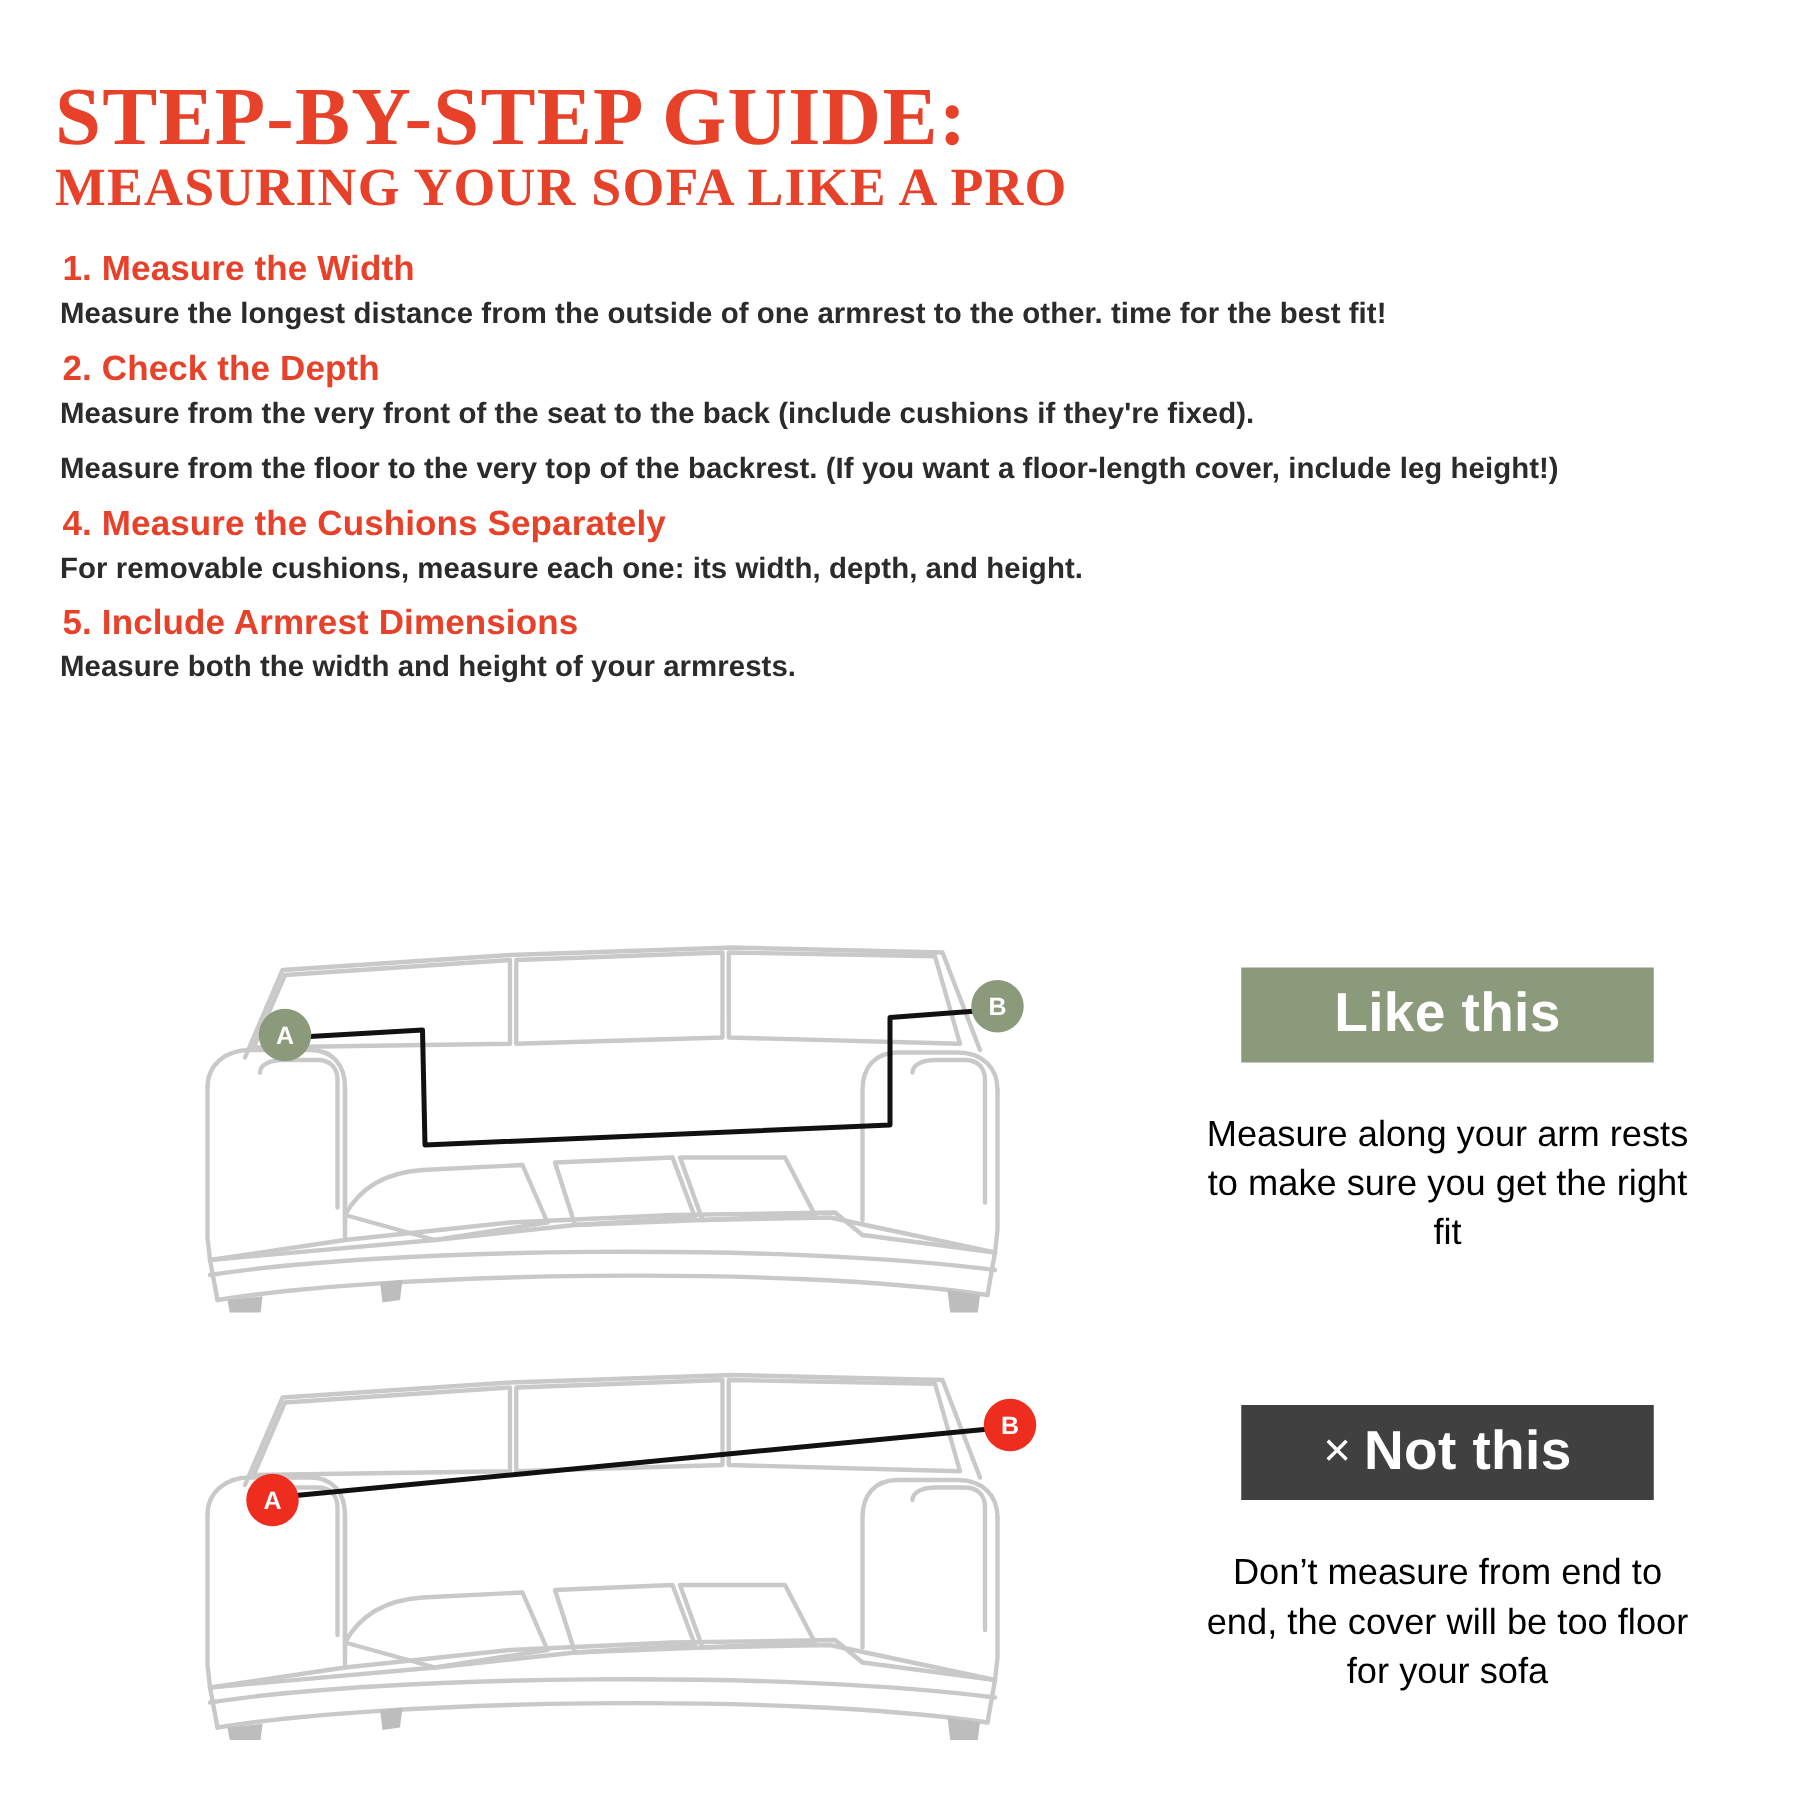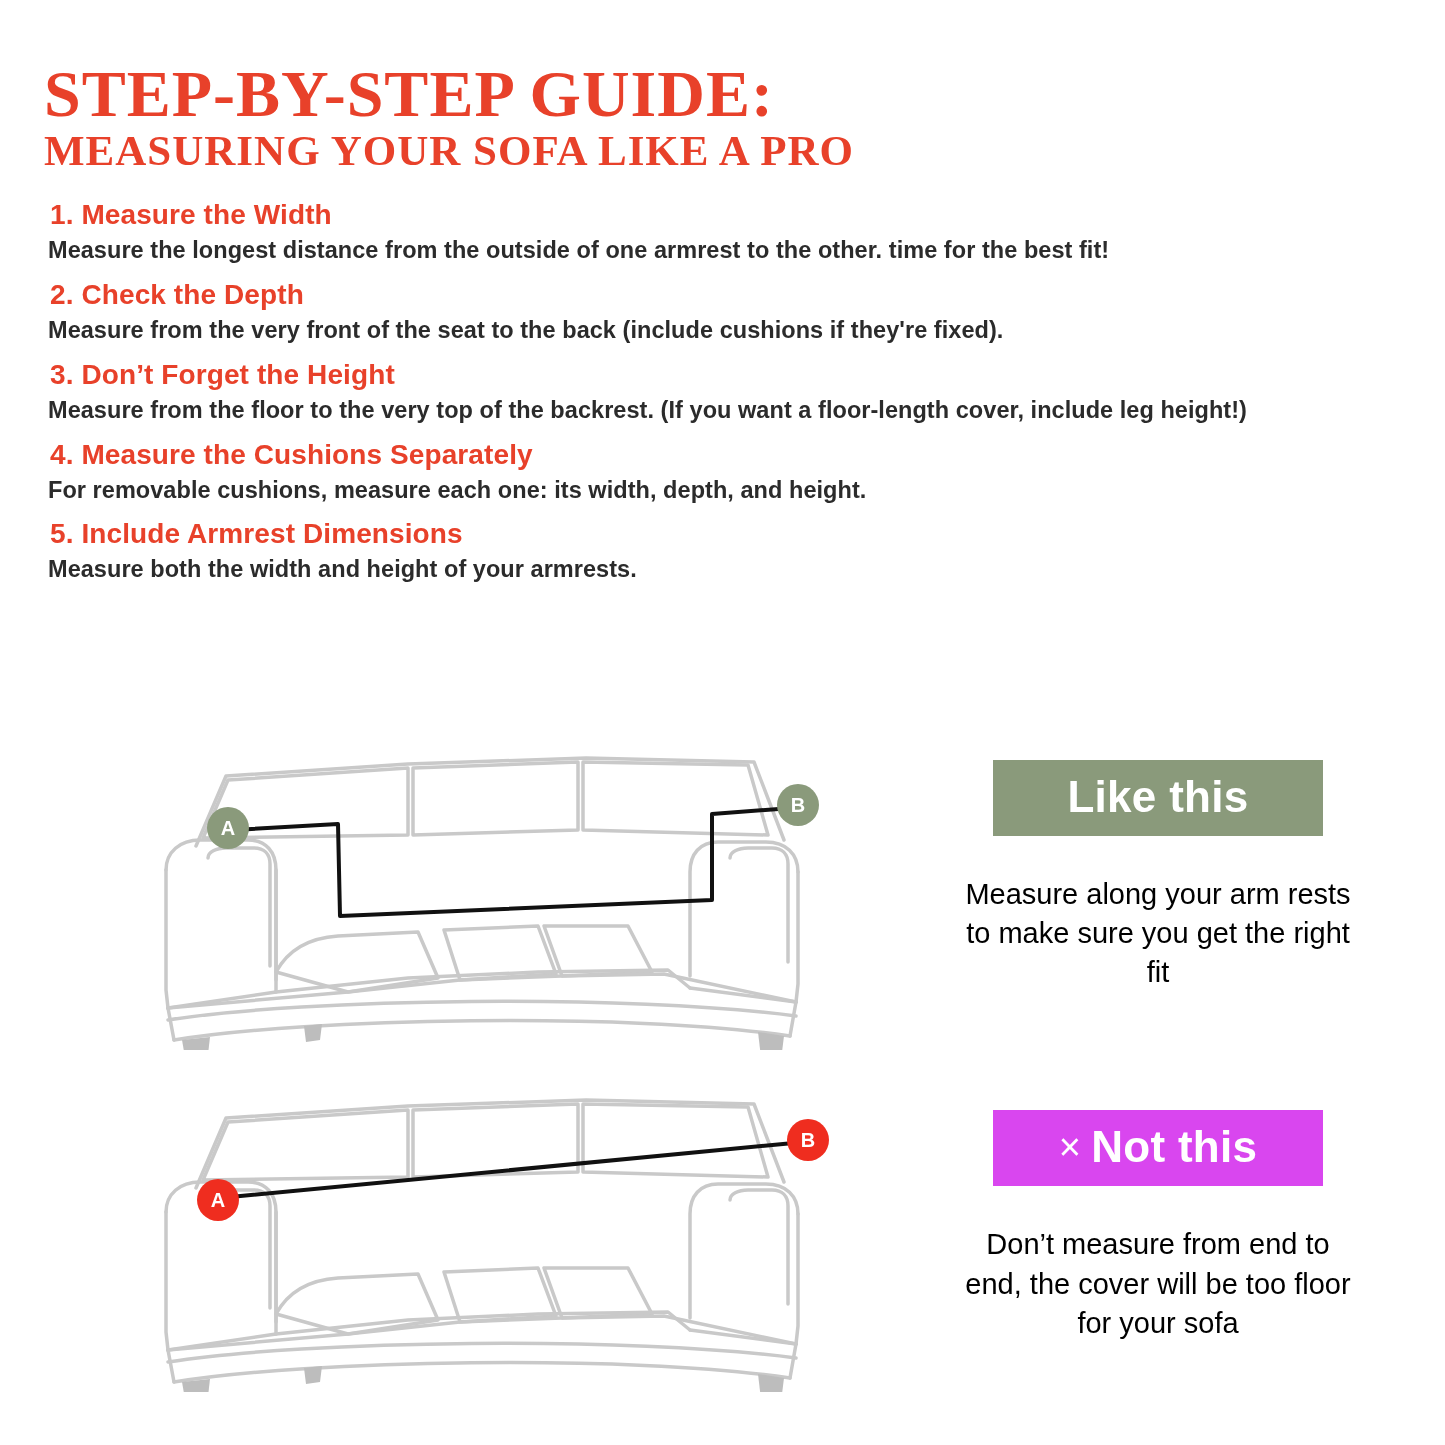--- a/index.html
+++ b/index.html
@@ -88,26 +88,26 @@
     width: 420px;
     text-align: center;
   }
 
   .badge {
     display: block;
     color: #ffffff;
     font-size: 44px;
     font-weight: bold;
     padding: 12px 0 14px 0;
-    margin: 0 auto;
+    margin: 14px auto;
     width: 330px;
     letter-spacing: 0.3px;
   }
   .badge-good { background: #8a9a7b; }
-  .badge-bad  { background: #d946ef; }
+  .badge-bad  { background: #404040; }
   .badge-bad .x {
     font-weight: normal;
     font-size: 38px;
     margin-right: 10px;
     vertical-align: 2px;
   }
   .side-caption {
     font-size: 29px;
     line-height: 1.35;
     color: #000000;
@@ -140,21 +140,20 @@
       <p class="step-head">1. Measure the Width</p>
       <p class="step-body">Measure the longest distance from the outside of one armrest to the other. time for the best fit!</p>
     </div>
 
     <div class="step">
       <p class="step-head">2. Check the Depth</p>
       <p class="step-body">Measure from the very front of the seat to the back (include cushions if they're fixed).</p>
     </div>
 
     <div class="step">
-      <p class="step-head">3.  Don’t Forget the Height</p>
       <p class="step-body">Measure from the floor to the very top of the backrest. (If you want a floor-length cover, include leg height!)</p>
     </div>
 
     <div class="step">
       <p class="step-head">4. Measure the Cushions Separately</p>
       <p class="step-body">For removable cushions, measure each one: its width, depth, and height.</p>
     </div>
 
     <div class="step">
       <p class="step-head">5. Include Armrest Dimensions</p>

